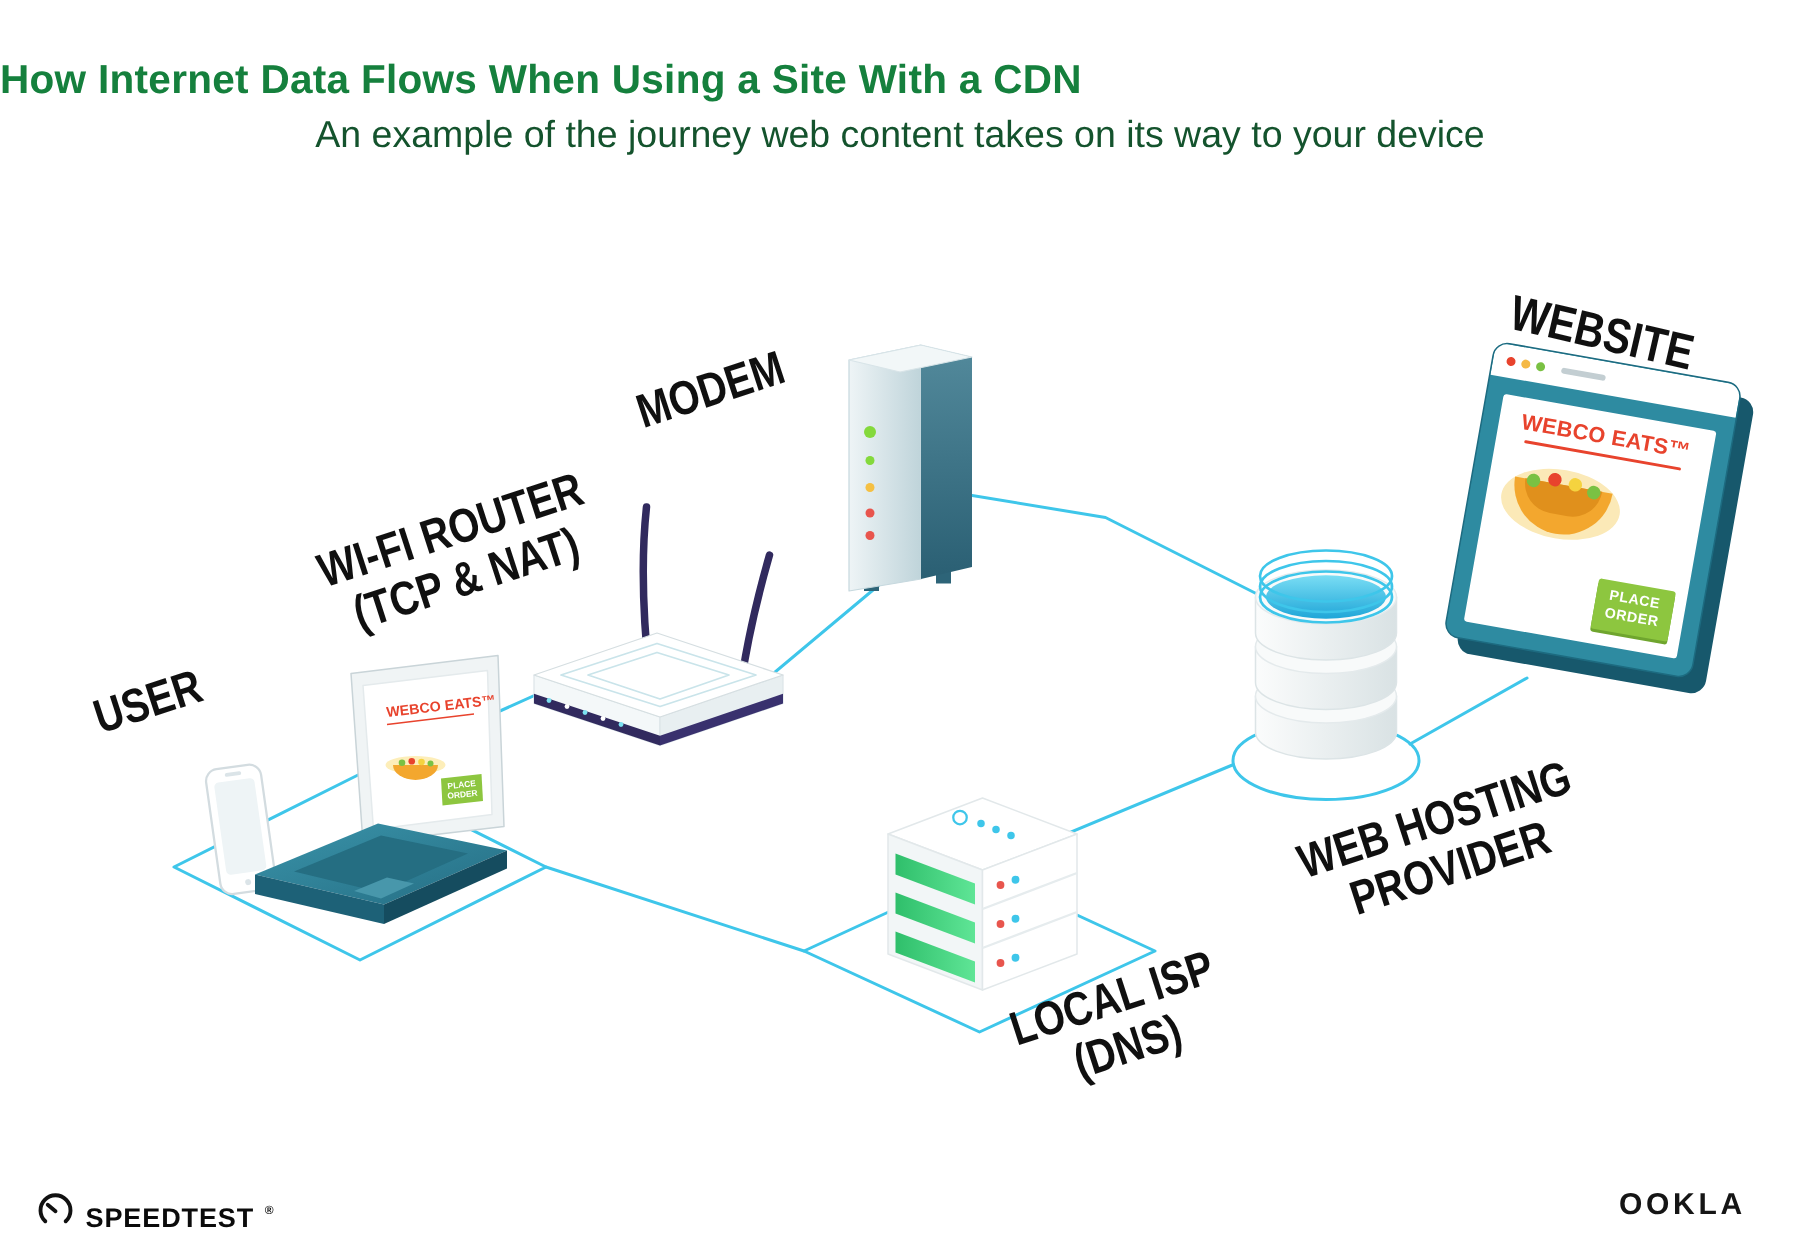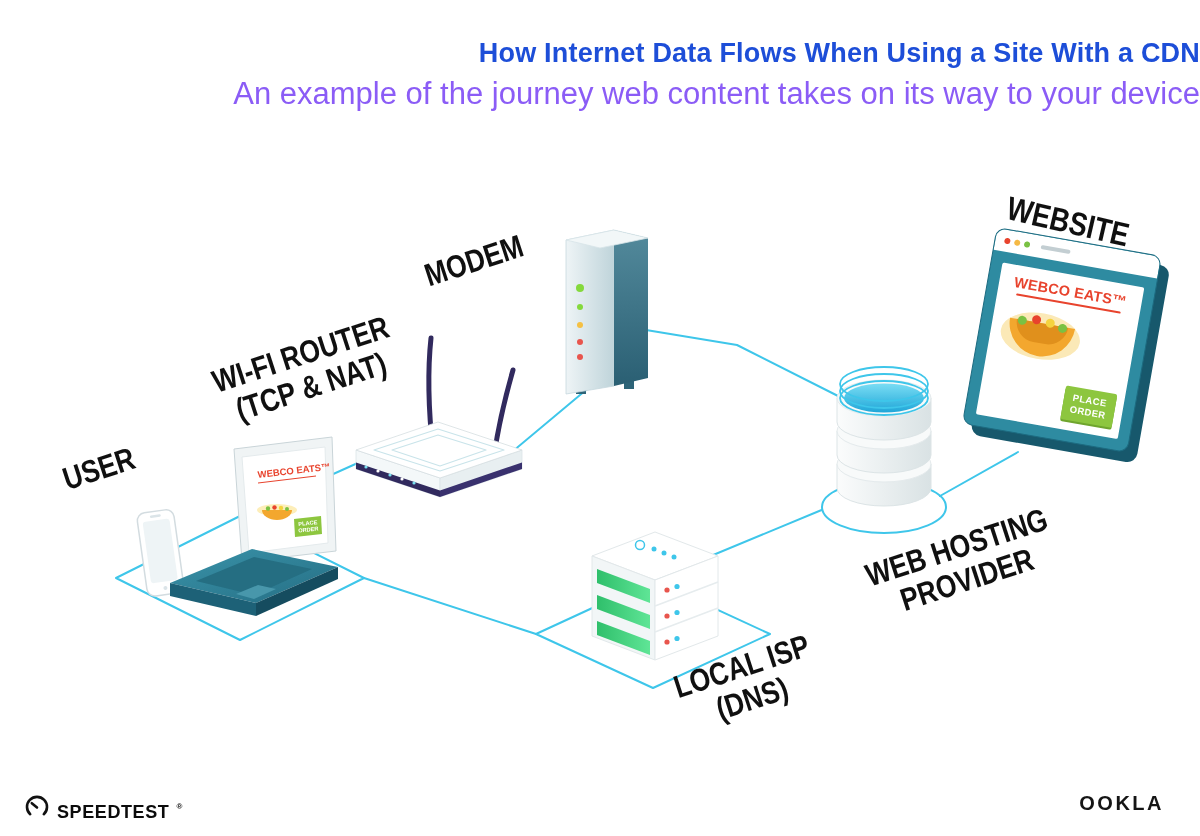--- a/index.html
+++ b/index.html
@@ -1,22 +1,22 @@
 <!DOCTYPE html>
 <html><head>
 <meta charset="utf-8">
 <style>
   html,body{margin:0;padding:0;background:#ffffff;}
   .canvas{position:relative;width:1200px;height:836px;background:#ffffff;overflow:hidden;
           font-family:"Liberation Sans",sans-serif;}
   
-  .title{position:absolute;top:38px;left:0;right:0;text-align:right;
-         font-size:27px;font-weight:bold;color:#1d4ed8;letter-spacing:.2px;}
-  .subtitle{position:absolute;top:76px;left:0;right:0;text-align:right;
-            font-size:31px;font-weight:400;color:#8b5cf6;}
+  .title{position:absolute;top:38px;left:0;right:0;text-align:left;
+         font-size:27px;font-weight:bold;color:#15803d;letter-spacing:.2px;}
+  .subtitle{position:absolute;top:76px;left:0;right:0;text-align:center;
+            font-size:25px;font-weight:400;color:#14532d;}
   
   .diagram-svg{position:absolute;left:0;top:0;z-index:1;}
   .iso-label{position:absolute;z-index:3;color:#101010;font-weight:bold;text-align:center;
              line-height:1.08;white-space:nowrap;font-size:30px;
              transform:translate(-50%,-50%) rotate(-18deg) scale(.88,1.06);}
   .iso-label.cw{transform:translate(-50%,-50%) rotate(13deg) scale(.88,1.06);font-size:31px;}
   
   .website-window{position:absolute;left:978px;top:240px;width:168px;height:200px;
                   transform:rotate(10deg);z-index:2;}
   .win-depth{position:absolute;inset:0;background:#17586C;border-radius:10px;

